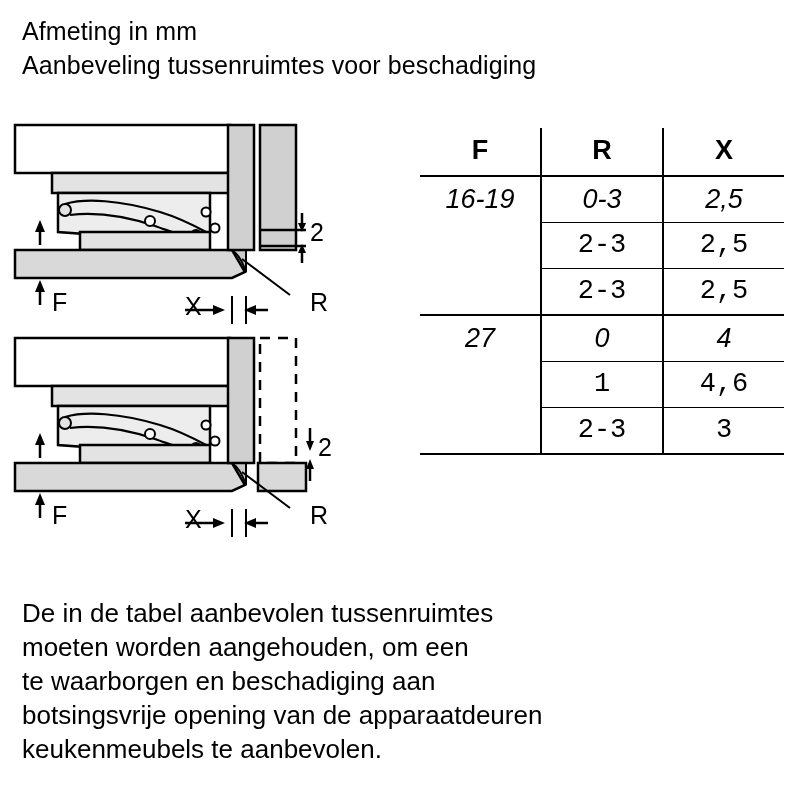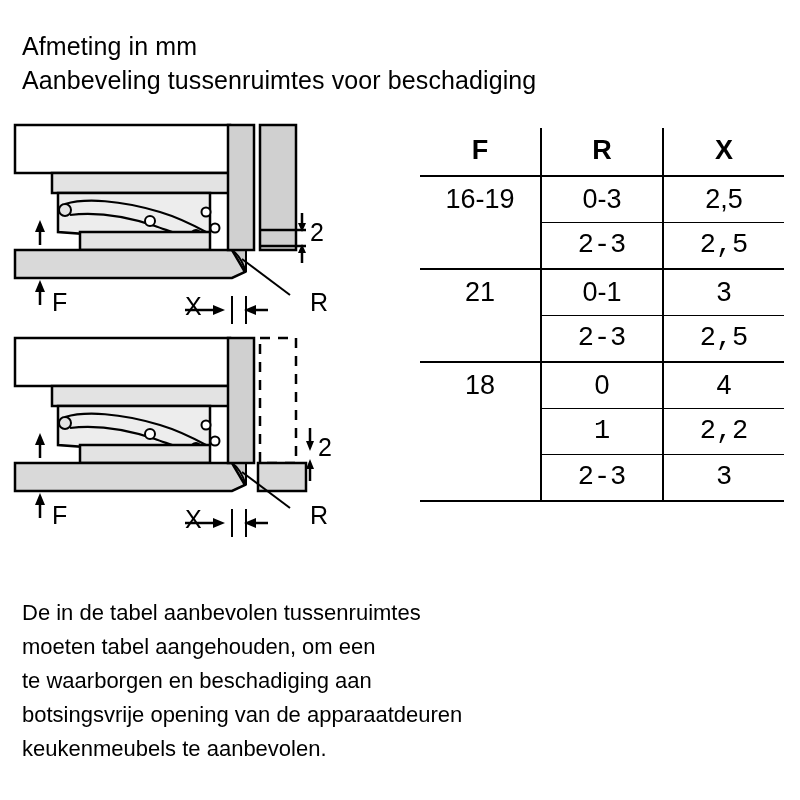--- a/index.html
+++ b/index.html
@@ -19,21 +19,20 @@
     position: relative;
     width: 800px;
     height: 800px;
   }
   
   .heading {
     position: absolute;
     left: 22px;
     top: 14px;
     width: 760px;
-    margin-top: 15px;
   }
   .heading .line {
     font-size: 25px;
     line-height: 34px;
     letter-spacing: 0.1px;
     white-space: nowrap;
   }
   
   .diagrams {
     position: absolute;
@@ -75,33 +74,33 @@
   table.spec th {
     font-weight: bold;
     font-size: 27px;
     padding-bottom: 8px;
   }
   
   table.spec th:nth-child(1), table.spec td:nth-child(1) { width: 120px; }
   table.spec th:nth-child(2), table.spec td:nth-child(2) { width: 120px; border-left: 2px solid #000; border-right: 2px solid #000;}
   table.spec th:nth-child(3), table.spec td:nth-child(3) { width: 120px; }
   table.spec tr.hdr th { border-bottom: 2px solid #000; }
-  table.spec tr.grp td { border-top: 2px solid #000; }
+  table.spec tr.grp td { border-top: 2px solid #000; font-style: italic; }
   table.spec tr.sub td.c2, table.spec tr.sub td.c3 { border-top: 1.5px solid #000; font-family: Liberation Mono, monospace; }
   table.spec tr.last td { border-bottom: 2px solid #000; }
 
   
   .footer {
     position: absolute;
     left: 22px;
     top: 596px;
     width: 740px;
   }
   .footer .line {
-    font-size: 22px;
+    font-size: 26px;
     line-height: 34px;
     white-space: nowrap;
   }
   .lbl {
     font-family: "Liberation Sans", sans-serif;
     font-size: 25px;
   }
 </style>
 </head>
 <body>
@@ -232,50 +231,45 @@
         <tr class="grp">
           <td class="c1">16-19</td>
           <td class="c2">0-3</td>
           <td class="c3">2,5</td>
         </tr>
         <tr class="sub">
           <td class="c1"></td>
           <td class="c2">2-3</td>
           <td class="c3">2,5</td>
         </tr>
-        <tr class="grp">
-          <td class="c1">21</td>
-          <td class="c2">0-1</td>
-          <td class="c3">3</td>
-        </tr>
         <tr class="sub">
           <td class="c1"></td>
           <td class="c2">2-3</td>
           <td class="c3">2,5</td>
         </tr>
         <tr class="grp">
-          <td class="c1">18</td>
+          <td class="c1">27</td>
           <td class="c2">0</td>
           <td class="c3">4</td>
         </tr>
         <tr class="sub">
           <td class="c1"></td>
           <td class="c2">1</td>
-          <td class="c3">2,2</td>
+          <td class="c3">4,6</td>
         </tr>
         <tr class="sub last">
           <td class="c1"></td>
           <td class="c2">2-3</td>
           <td class="c3">3</td>
         </tr>
       </tbody>
     </table>
   </div>
 
   <div class="footer">
     <div class="line">De in de tabel aanbevolen tussenruimtes</div>
-    <div class="line">moeten tabel aangehouden, om een</div>
+    <div class="line">moeten worden aangehouden, om een</div>
     <div class="line">te waarborgen en beschadiging aan</div>
     <div class="line">botsingsvrije opening van de apparaatdeuren</div>
     <div class="line">keukenmeubels te aanbevolen.</div>
   </div>
 
 </div>
 
 </body></html>

